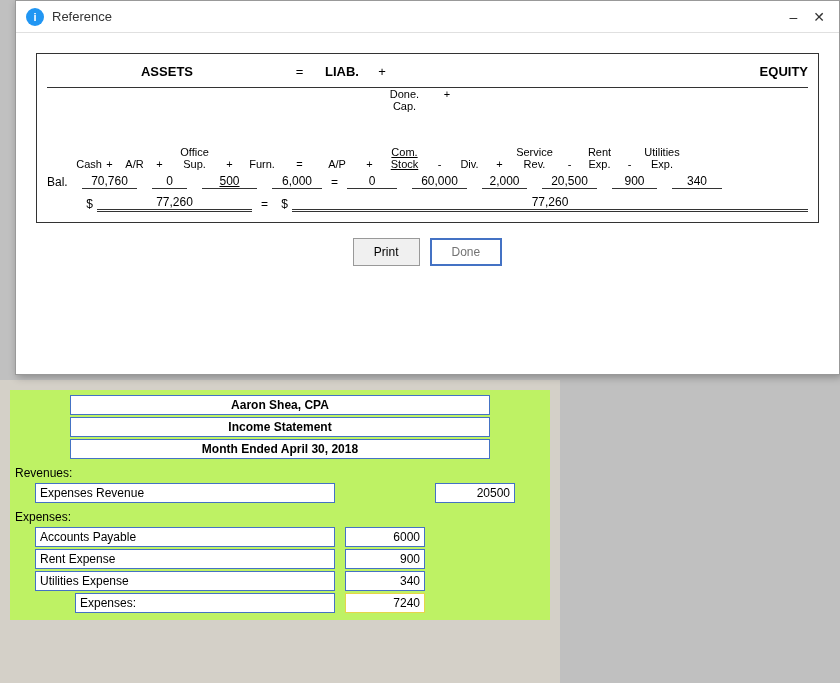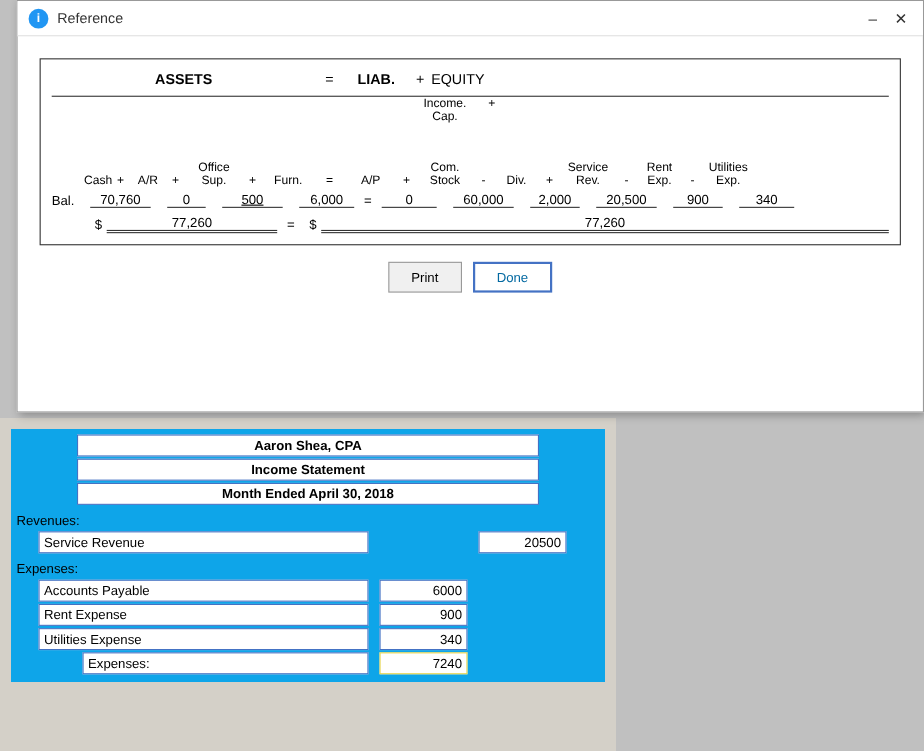--- a/index.html
+++ b/index.html
@@ -21,21 +21,21 @@
       width: 560px;
       height: 303px;
       background: #d4d0c8;
     }
 
     .income-statement-container {
       position: absolute;
       top: 390px;
       left: 10px;
       width: 540px;
-      background: #0ea5e9;
+      background: #bef264;
       padding: 5px;
     }
 
     .is-header-row {
       display: flex;
       justify-content: center;
       margin-bottom: 2px;
     }
 
     .is-header-box {
@@ -189,21 +189,21 @@
       padding: 5px 20px;
       font-size: 12px;
       cursor: pointer;
       border: 1px solid #999;
       background: #f0f0f0;
     }
 
     .btn-done {
       border: 2px solid #4472c4;
       background: white;
-      color: #0369a1;
+      color: #737373;
       text-align: center;
     }
   </style>
 </head>
 <body>
 
 <div class="background-area"></div>
 
 <div class="income-statement-container">
   <div class="is-header-row">
@@ -212,21 +212,21 @@
   <div class="is-header-row">
     <div class="is-header-box">Income Statement</div>
   </div>
   <div class="is-header-row">
     <div class="is-header-box">Month Ended April 30, 2018</div>
   </div>
 
   <div class="is-section-label">Revenues:</div>
 
   <div class="is-row">
-    <div class="is-label-box">Service Revenue</div>
+    <div class="is-label-box">Expenses Revenue</div>
     <div style="width:80px; margin-left: 10px;"></div>
     <div class="is-value-box">20500</div>
   </div>
 
   <div class="is-section-label">Expenses:</div>
 
   <div class="is-row">
     <div class="is-label-box">Accounts Payable</div>
     <div class="is-value-box">6000</div>
   </div>
@@ -264,27 +264,27 @@
 
   <div class="dialog-content">
 
     <div class="eq-outer-border">
 
       <div style="display:flex; width:100%; border-bottom: 1px solid #333; padding-bottom:8px; margin-bottom:0; align-items:flex-end;">
         <div style="flex:0 0 240px; text-align:center; font-weight:bold; font-size:13px;">ASSETS</div>
         <div style="flex:0 0 25px; text-align:center; font-size:13px;">=</div>
         <div style="flex:0 0 60px; text-align:center; font-weight:bold; font-size:13px;">LIAB.</div>
         <div style="flex:0 0 20px; text-align:center; font-size:13px;">+</div>
-        <div style="flex:1; text-align:left; font-weight:normal; font-size:13px;">EQUITY</div>
+        <div style="flex:1; text-align:right; font-weight:bold; font-size:13px;">EQUITY</div>
       </div>
 
       <div style="display:flex; width:100%; margin-bottom:2px;">
         <div style="flex:0 0 325px;"></div>
         <div style="flex:0 0 65px; text-align:center; font-size:11px;">
-          <span>Income.</span><br>
+          <span>Done.</span><br>
           <span>Cap.</span>
         </div>
         <div style="flex:0 0 20px; text-align:center; font-size:11px;">+</div>
       </div>
 
       <div style="display:flex; width:100%; margin-bottom:4px; font-size:11px; align-items:flex-end;">
         <div style="flex:0 0 55px; text-align:right;margin-top:44px;">
           <span>Cash</span>
         </div>
         <div style="flex:0 0 15px; text-align:center;">+</div>
@@ -297,21 +297,21 @@
         </div>
         <div style="flex:0 0 15px; text-align:center;">+</div>
         <div style="flex:0 0 50px; text-align:center;">
           <span>Furn.</span>
         </div>
         <div style="flex:0 0 25px; text-align:center;">=</div>
         <div style="flex:0 0 50px; text-align:center;">
           <span>A/P</span>
         </div>
         <div style="flex:0 0 15px; text-align:center;">+</div>
-        <div style="flex:0 0 55px; text-align:center;">
+        <div style="flex:0 0 55px; text-align:center;text-decoration:underline;">
           Com.<br>Stock
         </div>
         <div style="flex:0 0 15px; text-align:center;">-</div>
         <div style="flex:0 0 45px; text-align:center;">
           <span>Div.</span>
         </div>
         <div style="flex:0 0 15px; text-align:center;">+</div>
         <div style="flex:0 0 55px; text-align:center;">
           Service<br>Rev.
         </div>

